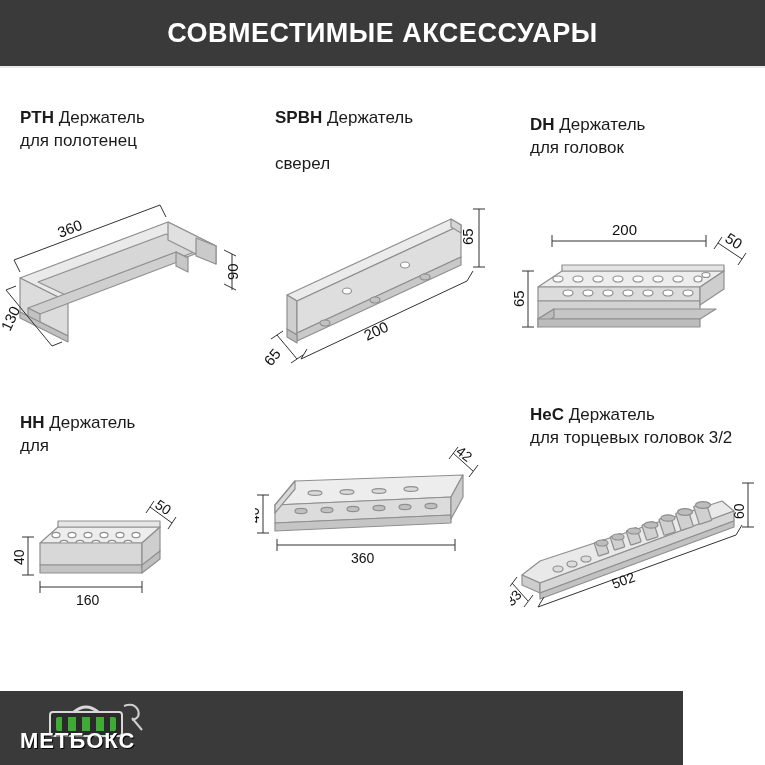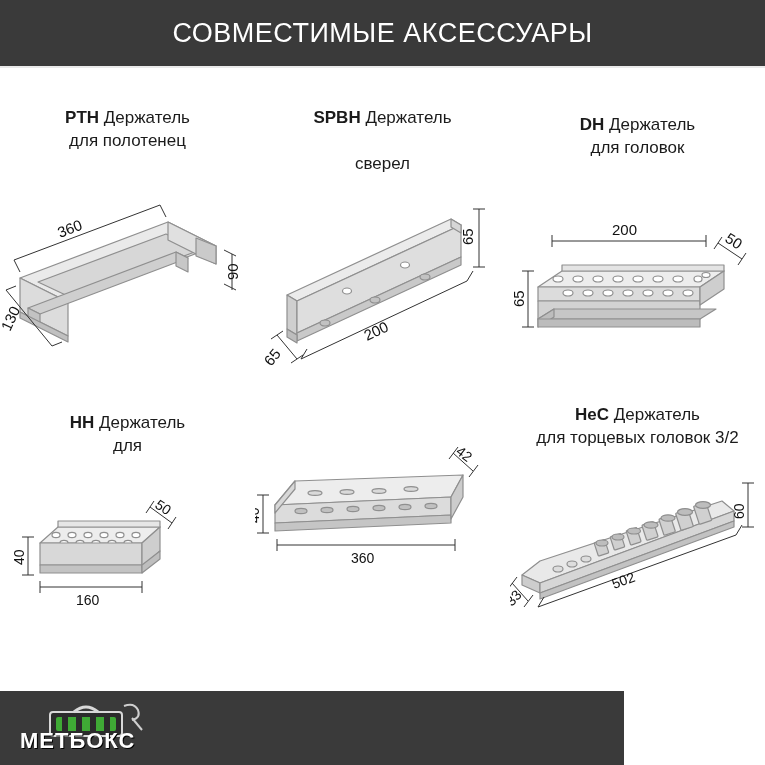--- a/index.html
+++ b/index.html
@@ -27,44 +27,44 @@
     width: 765px;
     height: 66px;
     background: #3a3a3a;
     display: flex;
     align-items: center;
     justify-content: center;
   }
   .header-title {
     color: #ffffff;
     font-size: 27px;
-    font-weight: normal;
+    font-weight: bold;
     letter-spacing: 0.5px;
     text-align: center;
   }
 
   
   .grid {
     position: absolute;
     left: 0;
     top: 66px;
     width: 765px;
     height: 625px;
   }
   .cell {
     position: absolute;
     width: 255px;
     box-sizing: border-box;
   }
   .cell .caption {
-    text-align: center;
+    text-align: left;
     font-size: 17px;
     color: #1b1b1b;
     line-height: 23px;
-    padding: 0 4px;
+    padding: 0 20px;
   }
   .cell .caption .code {
     font-weight: bold;
   }
   .figure {
     position: relative;
     width: 255px;
   }
   .figure svg {
     display: block;
@@ -80,21 +80,21 @@
 
   .fig-wrap {
     margin-top: 8px;
   }
 
   
   .footer-bar {
     position: absolute;
     left: 0;
     top: 691px;
-    width: 624px;
+    width: 683px;
     height: 74px;
     background: #3a3a3a;
     display: flex;
     align-items: center;
   }
   .logo {
     position: relative;
     margin-left: 12px;
     width: 172px;
     height: 60px;

